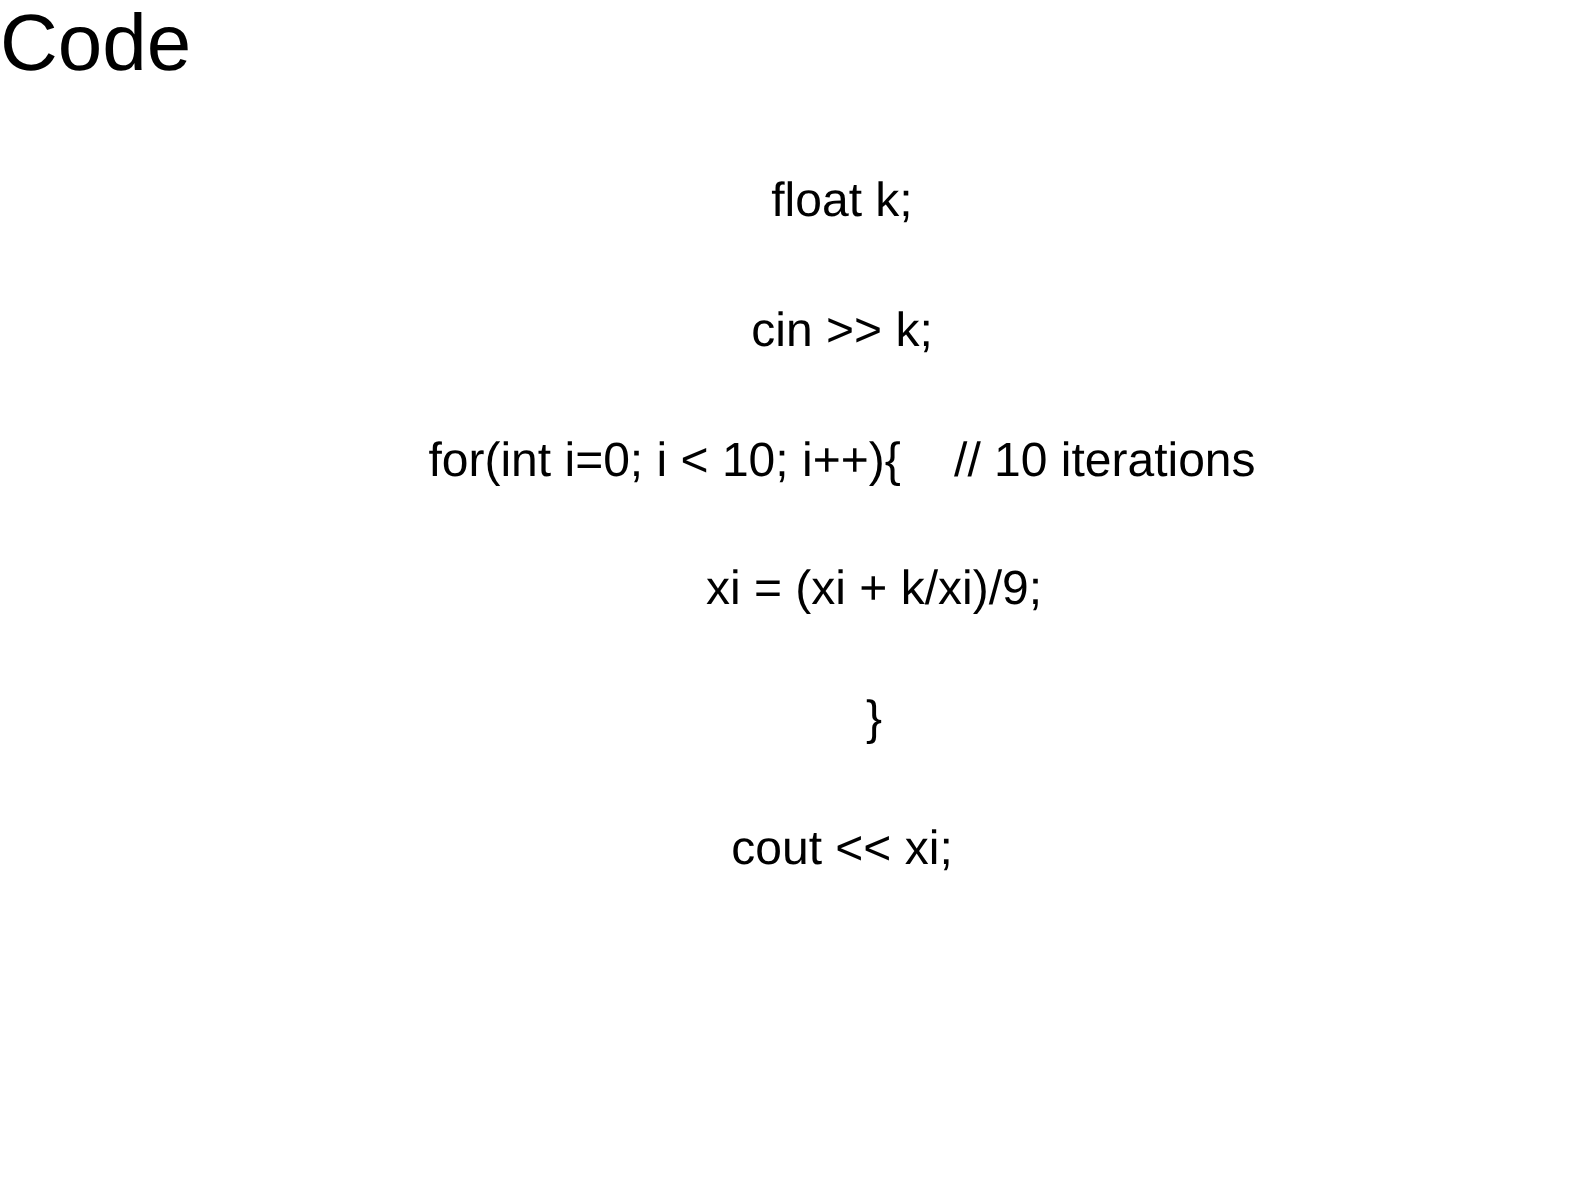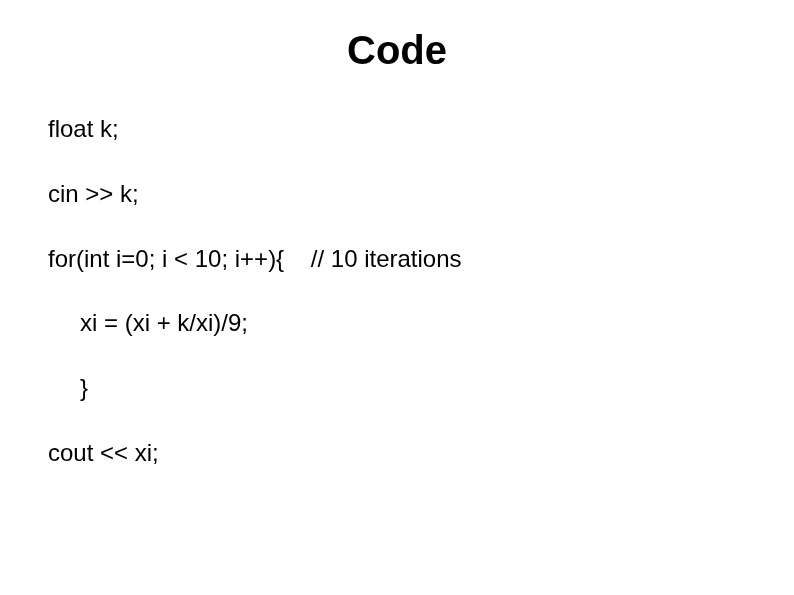--- a/index.html
+++ b/index.html
@@ -9,31 +9,31 @@
     }
     body {
       width: 794px;
       height: 595px;
       background: #ffffff;
       font-family: Arial, Helvetica, sans-serif;
       color: #000000;
       position: relative;
     }
     .title {
-      text-align: center;
+      text-align: left;
       font-size: 40px;
-      font-weight: bold;
-      padding-top: 28px;
+      font-weight: normal;
       padding-bottom: 10px;
     }
     .content {
       padding-left: 48px;
       padding-top: 32px;
       font-size: 24px;
       line-height: 1.2;
+      text-align: center;
     }
     .line {
       margin-bottom: 36px;
       white-space: pre;
     }
     .line-indent {
       margin-bottom: 36px;
       padding-left: 32px;
       white-space: pre;
     }

